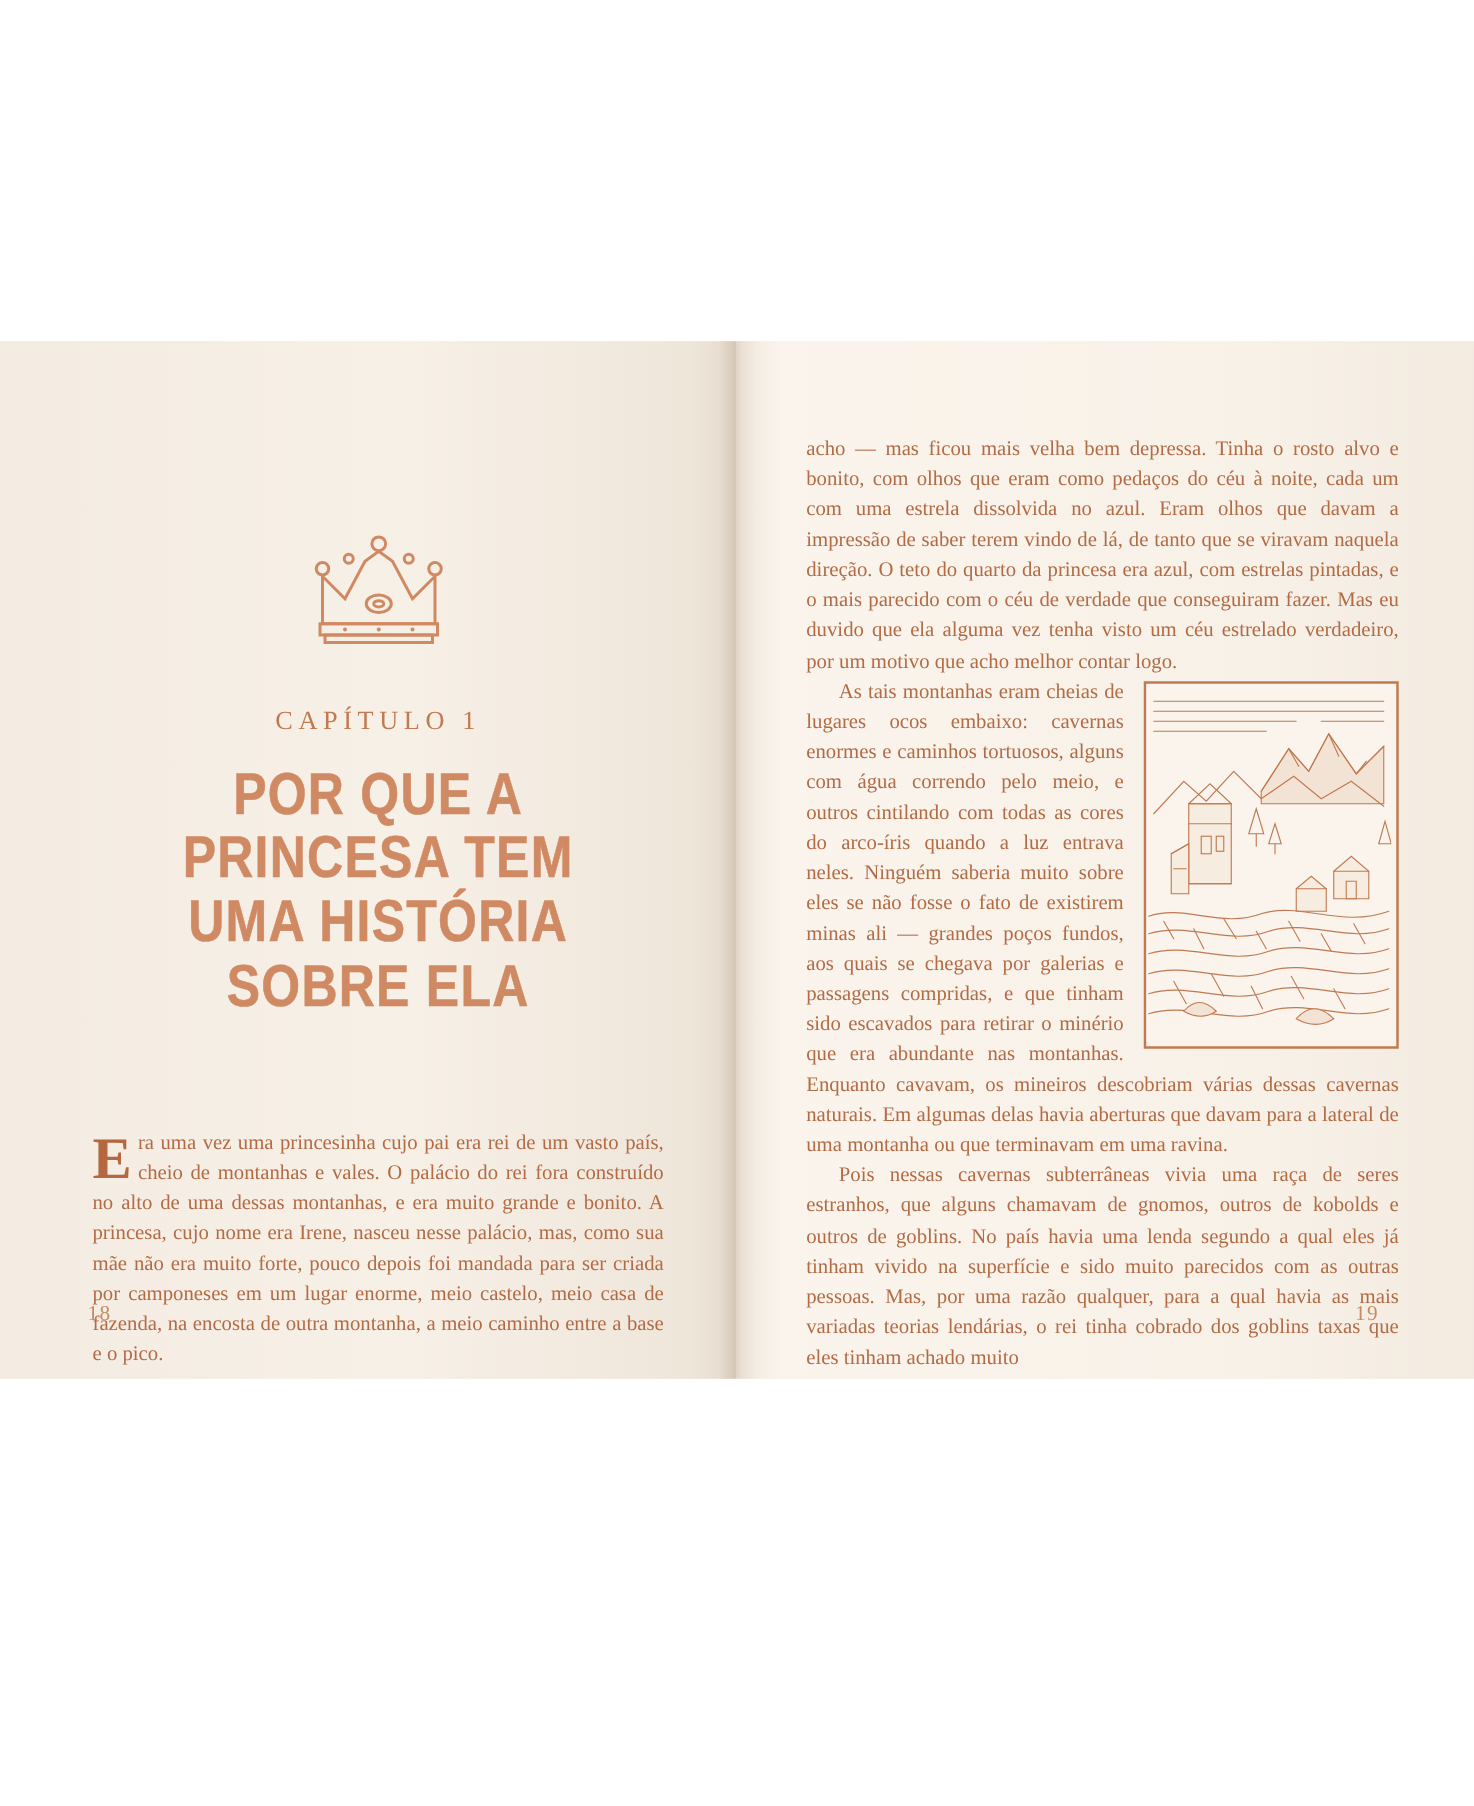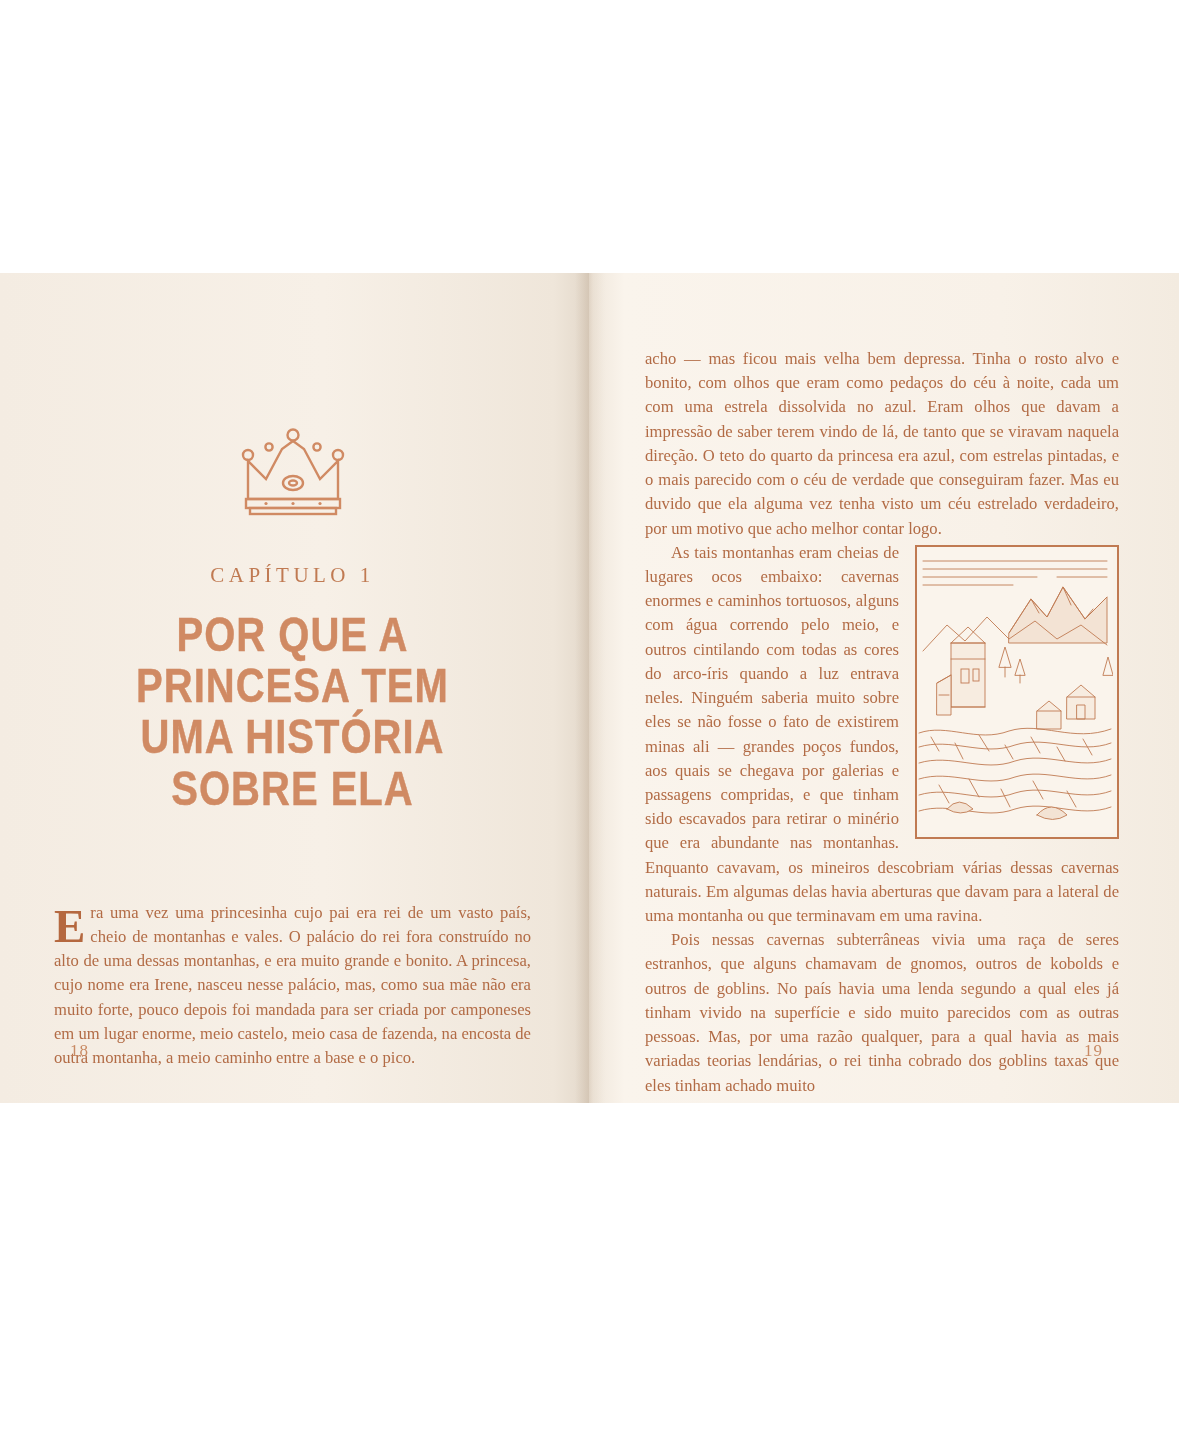--- a/index.html
+++ b/index.html
@@ -27,21 +27,21 @@
 
   .page {
     position: relative;
     box-sizing: border-box;
     height: 100%;
   }
 
   .page-left {
     width: 589px;
     background: linear-gradient(to right, #f4ece2 0%, #f7f0e7 55%, #efe6da 94%, #e3d8ca 100%);
-    padding: 0 58px 0 54px;
+    padding: 0 58px 0 74px;
   }
 
   .page-right {
     width: 590px;
     background: linear-gradient(to right, #efe6da 0%, #faf4ec 6%, #f8f1e8 70%, #f3ebe0 100%);
     padding: 0 60px 0 56px;
   }
 
   .gutter-shadow {
     position: absolute;

